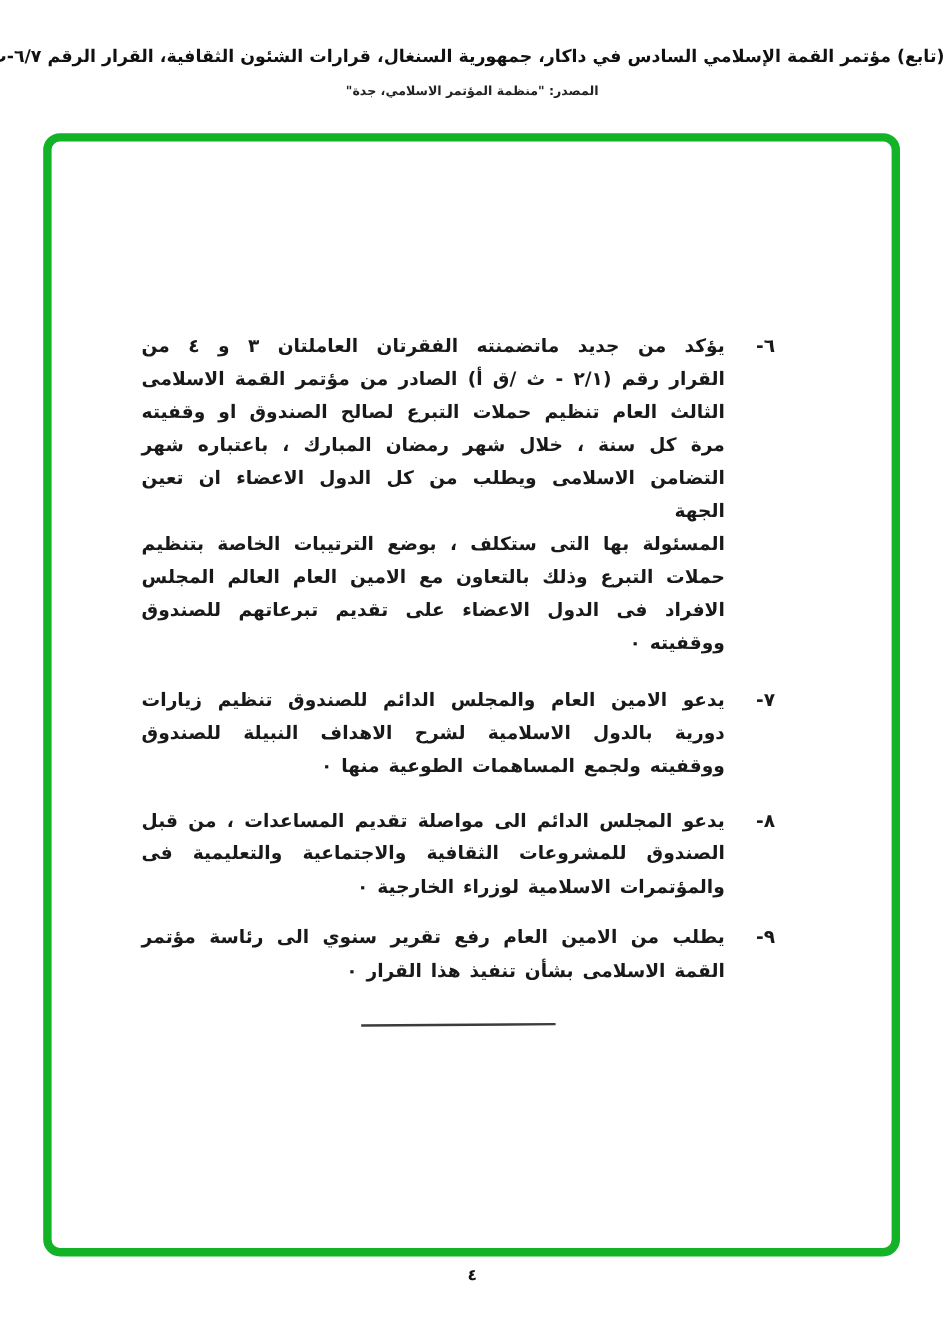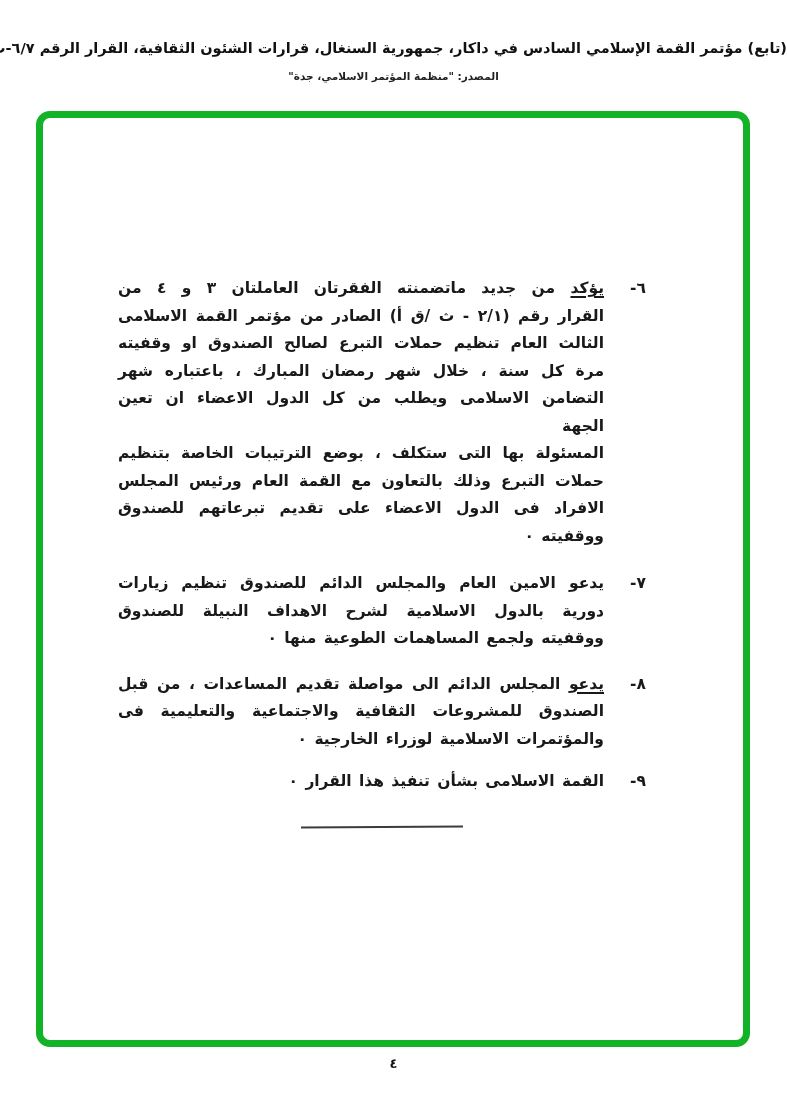--- a/index.html
+++ b/index.html
@@ -44,21 +44,21 @@
     display:flex; flex-direction:row;
     direction:rtl;
     font-size:15.5px; font-weight:700;
     line-height:27.5px;
     word-spacing:2px;
   }
   .item .num { width:42px; flex:0 0 42px; text-align:right; }
   .item .body { flex:1 1 auto; min-width:0; }
   .line { text-align:right; }
   .line.just { text-align:justify; text-align-last:justify; }
-  .uw { text-decoration:underline; text-underline-offset:3px; text-decoration-thickness:1.5px; }
+  .uw { text-underline-offset:3px; text-decoration-thickness:1.5px; }
   .gap6 { margin-bottom:20px; }
   .gap7 { margin-bottom:18px; }
   .gap8 { margin-bottom:15px; }
   
   .end-rule {
     width:162px; height:2px;
     background:#3c3c3c;
     margin:30px auto 0 auto;
     transform:rotate(-0.4deg);
   }
@@ -83,21 +83,21 @@
     <div class="content">
         <div class="item gap6">
           <div class="num">٦-</div>
           <div class="body">
             <div class="line just"><span class="uw">يؤكد</span> من جديد ماتضمنته الفقرتان العاملتان ٣ و ٤ من</div>
             <div class="line just">القرار رقم (٢/١ - ث /ق أ) الصادر من مؤتمر القمة الاسلامى</div>
             <div class="line just">الثالث العام تنظيم حملات التبرع لصالح الصندوق او وقفيته</div>
             <div class="line just">مرة كل سنة ، خلال شهر رمضان المبارك ، باعتباره شهر</div>
             <div class="line just">التضامن الاسلامى ويطلب من كل الدول الاعضاء ان تعين الجهة</div>
             <div class="line just">المسئولة بها التى ستكلف ، بوضع الترتيبات الخاصة بتنظيم</div>
-            <div class="line just">حملات التبرع وذلك بالتعاون مع القمة العام ورئيس المجلس</div>
+            <div class="line just">حملات التبرع وذلك بالتعاون مع الامين العام العالم المجلس</div>
             <div class="line just">الافراد فى الدول الاعضاء على تقديم تبرعاتهم للصندوق</div>
             <div class="line">ووقفيته ٠</div>
           </div>
         </div>
         <div class="item gap7">
           <div class="num">٧-</div>
           <div class="body">
             <div class="line just">يدعو الامين العام والمجلس الدائم للصندوق تنظيم زيارات</div>
             <div class="line just">دورية بالدول الاسلامية لشرح الاهداف النبيلة للصندوق</div>
             <div class="line">ووقفيته ولجمع المساهمات الطوعية منها ٠</div>
@@ -107,20 +107,21 @@
           <div class="num">٨-</div>
           <div class="body">
             <div class="line just"><span class="uw">يدعو</span> المجلس الدائم الى مواصلة تقديم المساعدات ، من قبل</div>
             <div class="line just">الصندوق للمشروعات الثقافية والاجتماعية والتعليمية فى</div>
             <div class="line">والمؤتمرات الاسلامية لوزراء الخارجية ٠</div>
           </div>
         </div>
         <div class="item">
           <div class="num">٩-</div>
           <div class="body">
+            <div class="line just"><span class="uw">يطلب</span> من الامين العام رفع تقرير سنوي الى رئاسة مؤتمر</div>
             <div class="line">القمة الاسلامى بشأن تنفيذ هذا القرار ٠</div>
           </div>
         </div>
         <div class="end-rule"></div>
       </div>
   </div>
 
   <div class="page-num">٤</div>
 
 </div>

